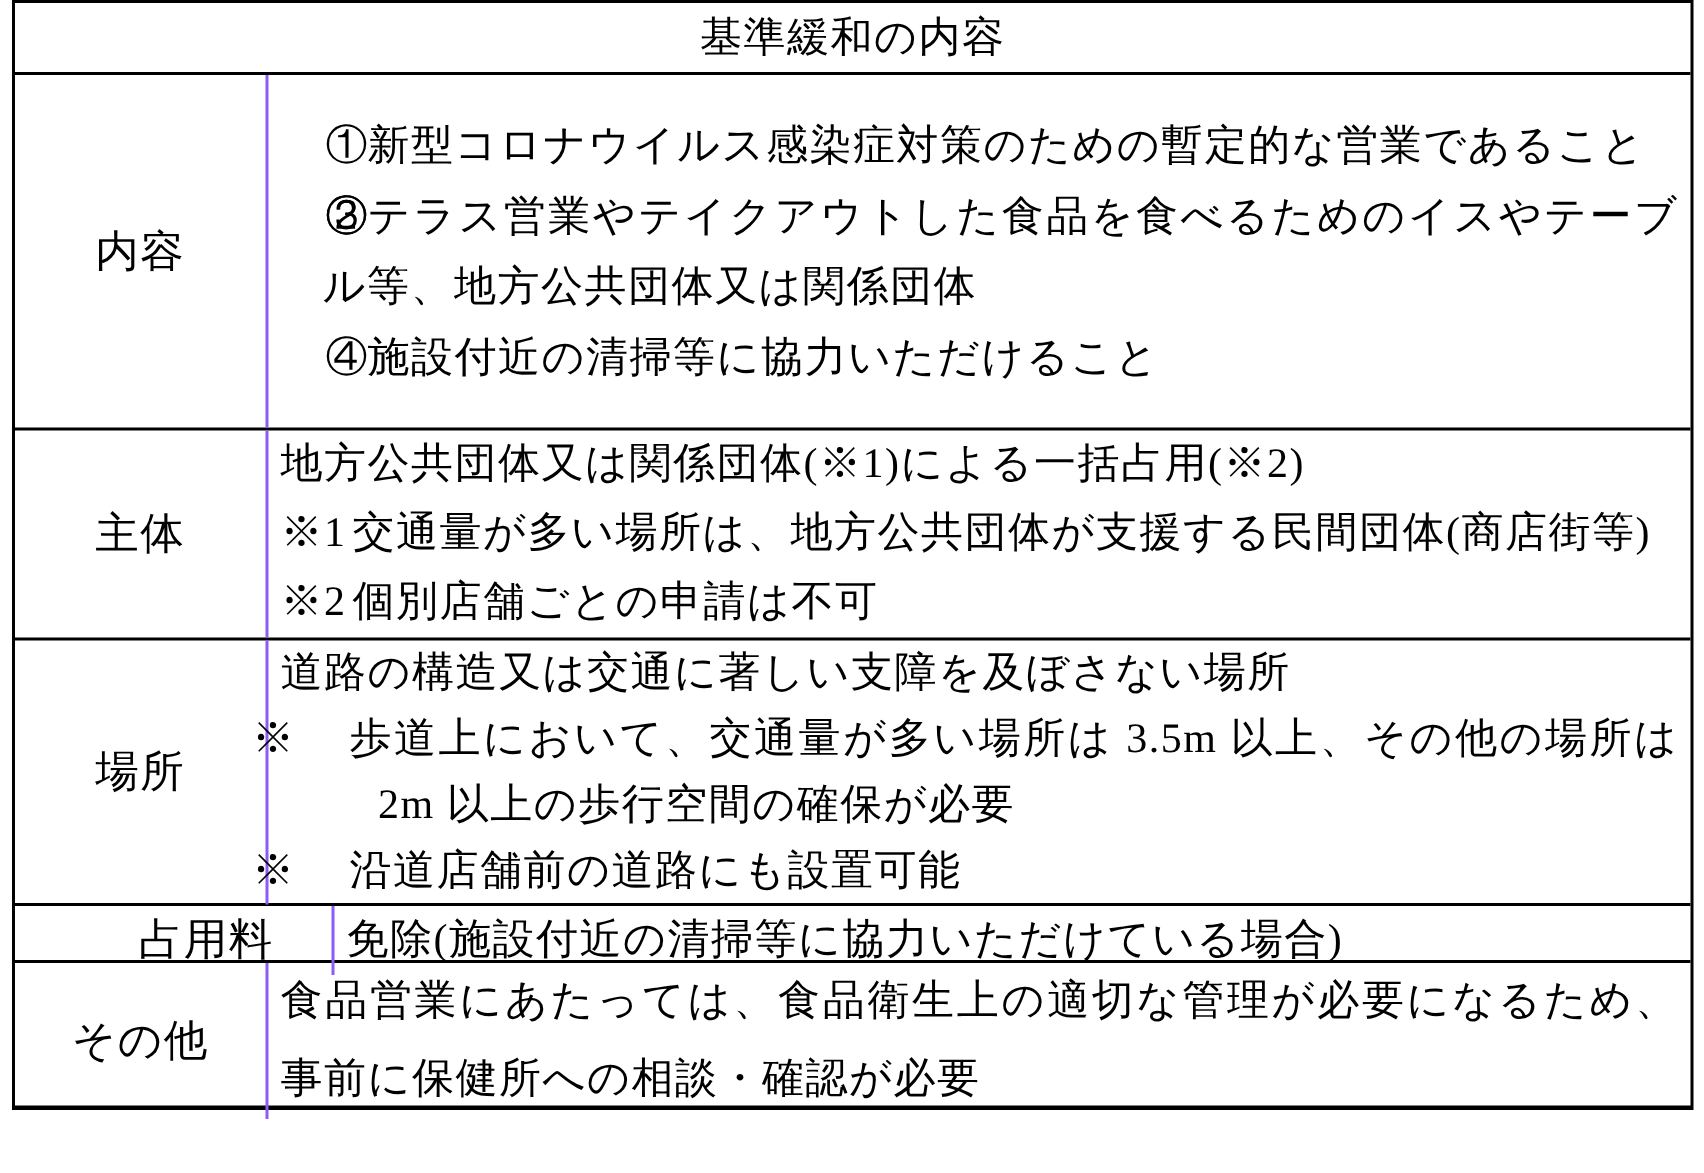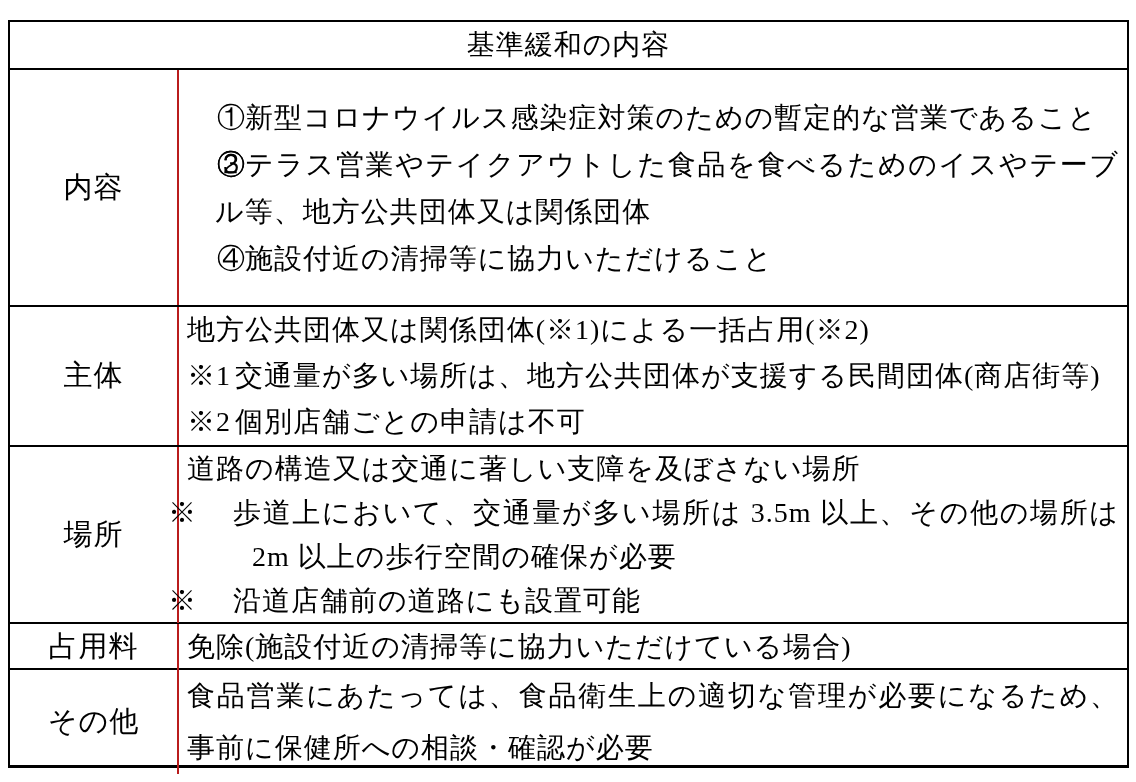--- a/index.html
+++ b/index.html
@@ -15,21 +15,21 @@
     position: relative;
     width: 1136px;
     height: 782px;
     background: #ffffff;
     font-family: "Liberation Serif", "DejaVu Serif", serif;
     color: #000000;
   }
   .doc-table {
     position: absolute;
     left: 8px;
-    top: 20px;
+    top: 0;
     width: 1121px;
     box-sizing: border-box;
     border: 2px solid #000;
     border-bottom-width: 3px;
   }
   .trow {
     display: grid;
     grid-template-columns: 169px 1fr;
     box-sizing: border-box;
   }
@@ -40,40 +40,40 @@
     align-items: center;
     justify-content: center;
     height: 46px;
     font-size: 28px;
     letter-spacing: 1px;
   }
   .label-cell {
     display: flex;
     align-items: center;
     justify-content: center;
-    border-right: 2px solid #b91c1c;
+    border-right: 2px solid #8b5cf6;
     font-size: 29px;
     letter-spacing: 1px;
   }
   .content-cell {
     display: flex;
     flex-direction: column;
     justify-content: center;
     padding: 0 8px 0 8px;
     font-size: 28px;
     letter-spacing: 1px;
     box-sizing: border-box;
   }
   .row-naiyou   { height: 237px; }
   .row-naiyou   .content-cell { line-height: 47px; }
   .row-shutai   { height: 140px; }
   .row-shutai   .content-cell { line-height: 46px; }
   .row-basho    { height: 177px; }
   .row-basho    .content-cell { line-height: 44px; }
-  .row-senyoryo { height: 46px; }
+  .row-senyoryo { height: 38px; padding-left: 44px; }
   .row-senyoryo .content-cell { line-height: 46px; }
   .row-sonota   { height: 97px; }
   .row-sonota   .content-cell { line-height: 52px; }
 
   .item {
     position: relative;
     text-align: justify;
   }
   .item .marker {
     position: absolute;

